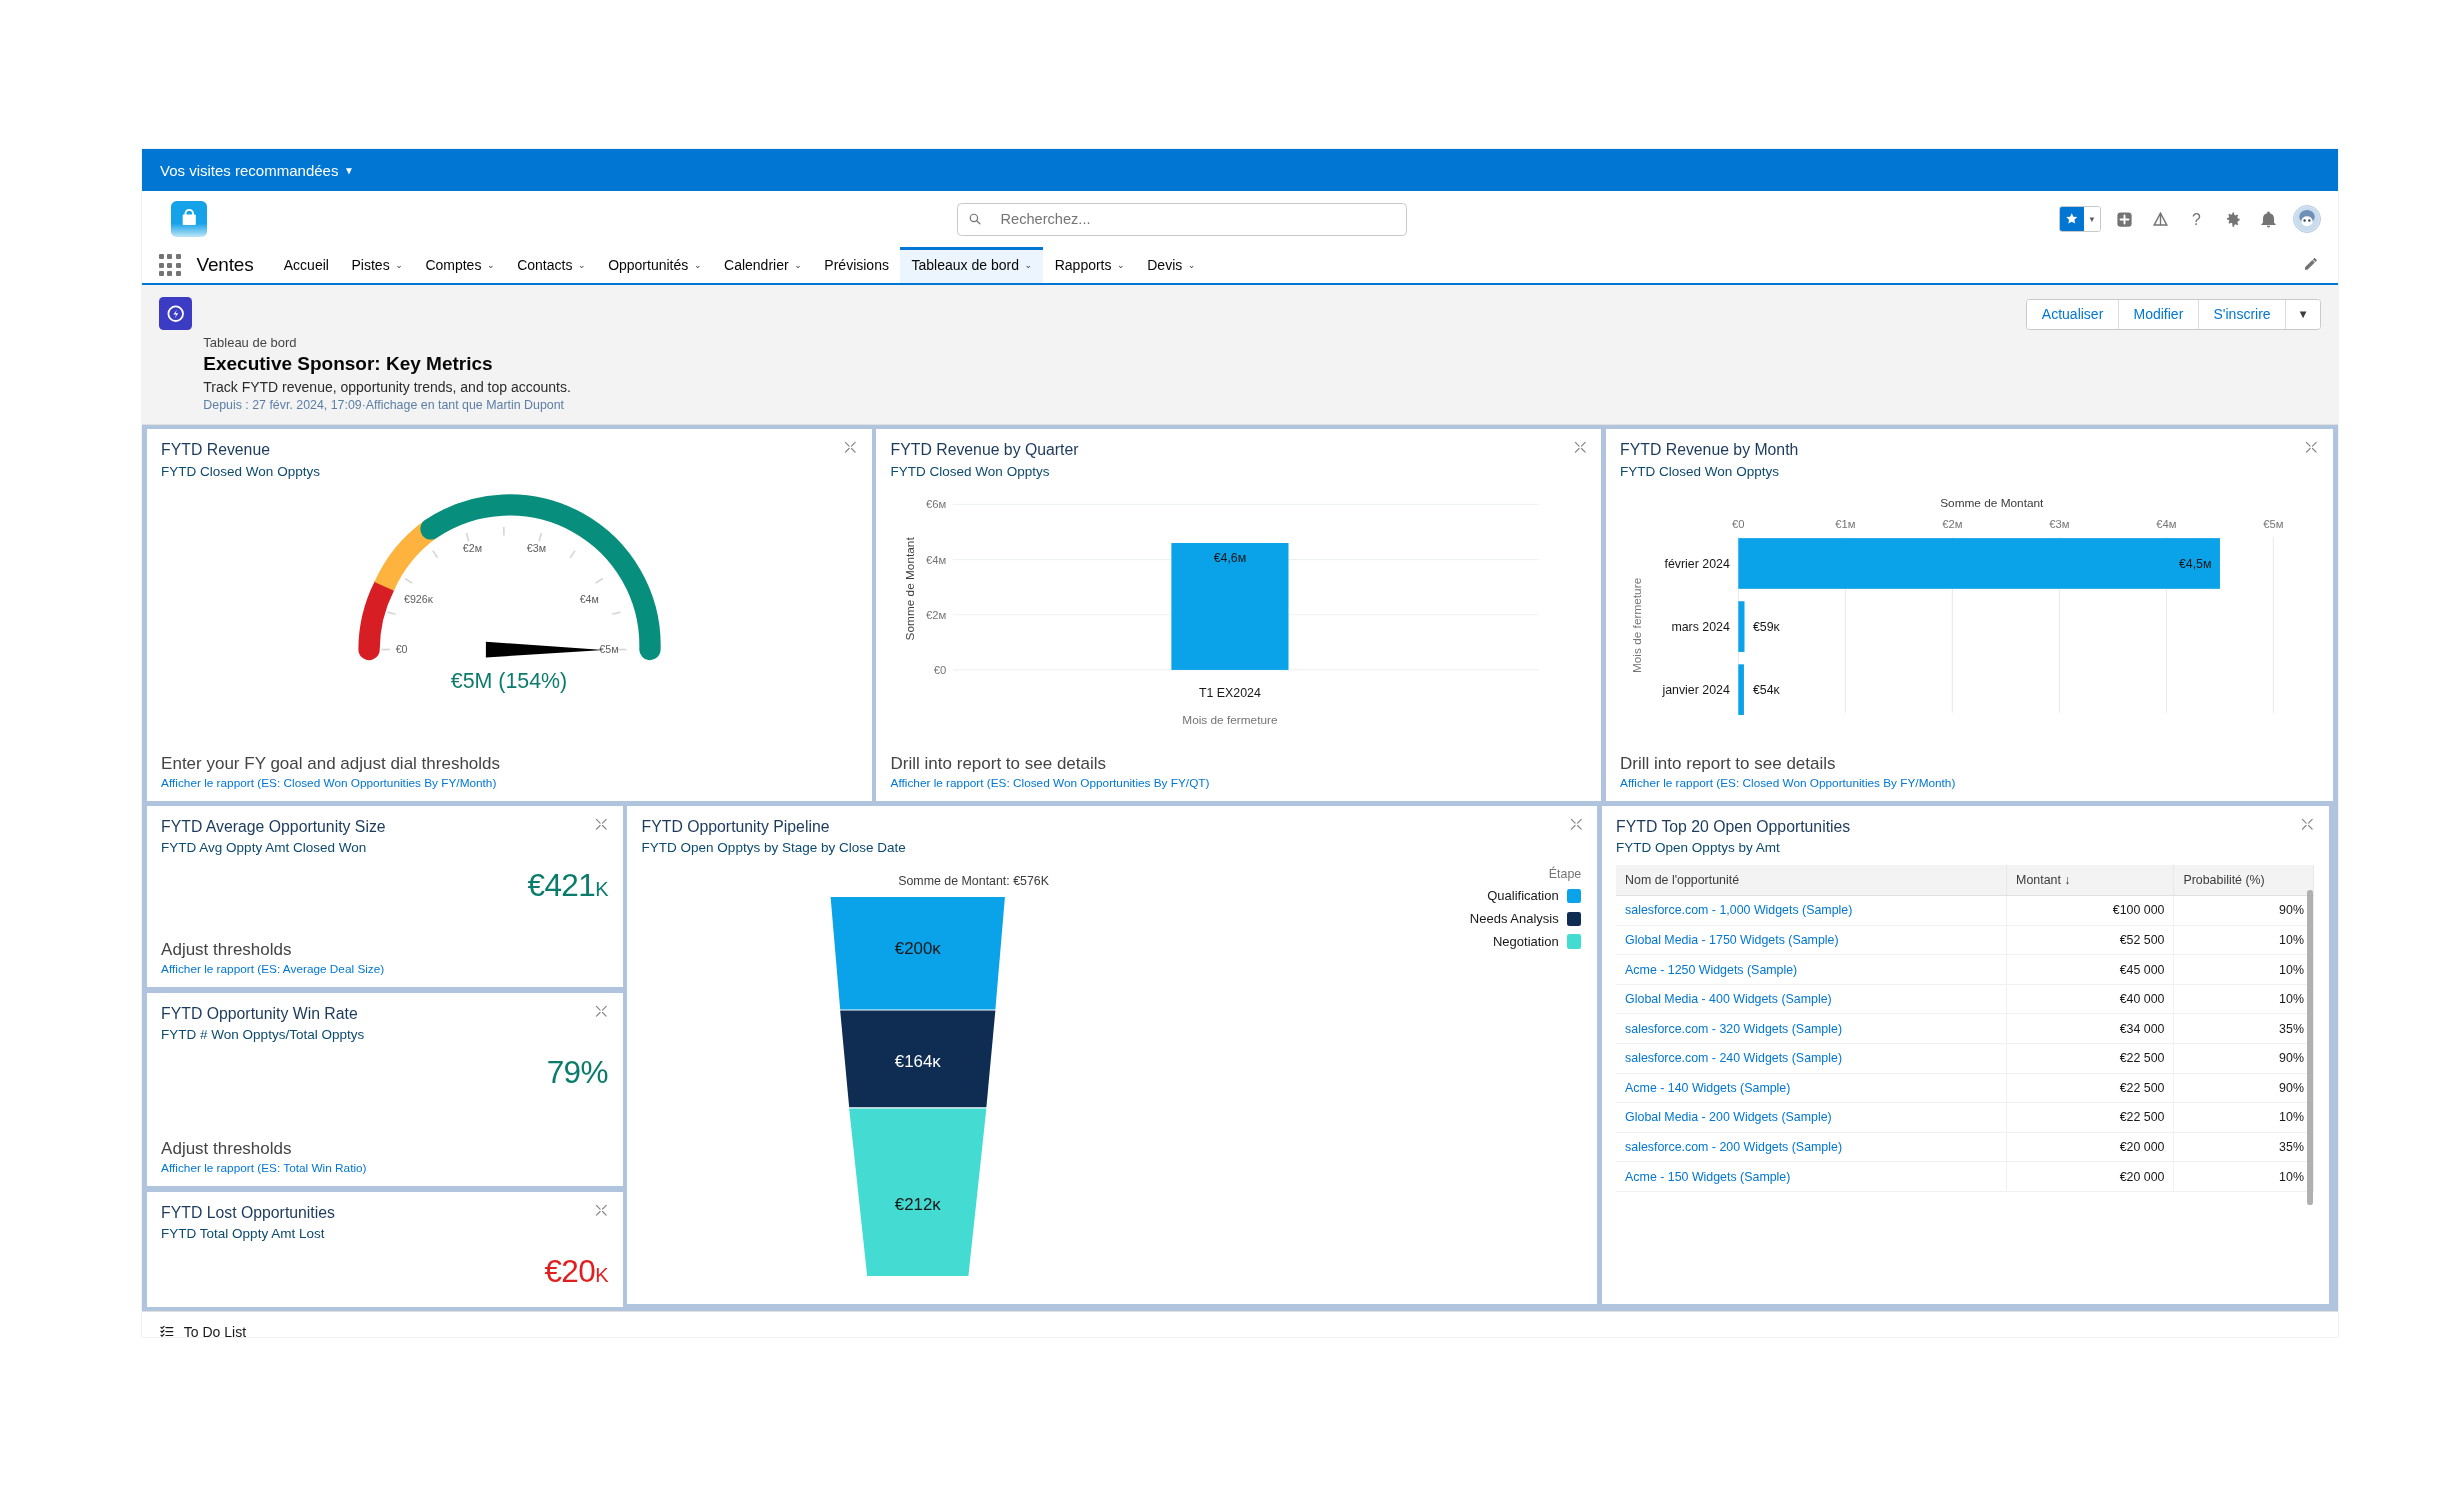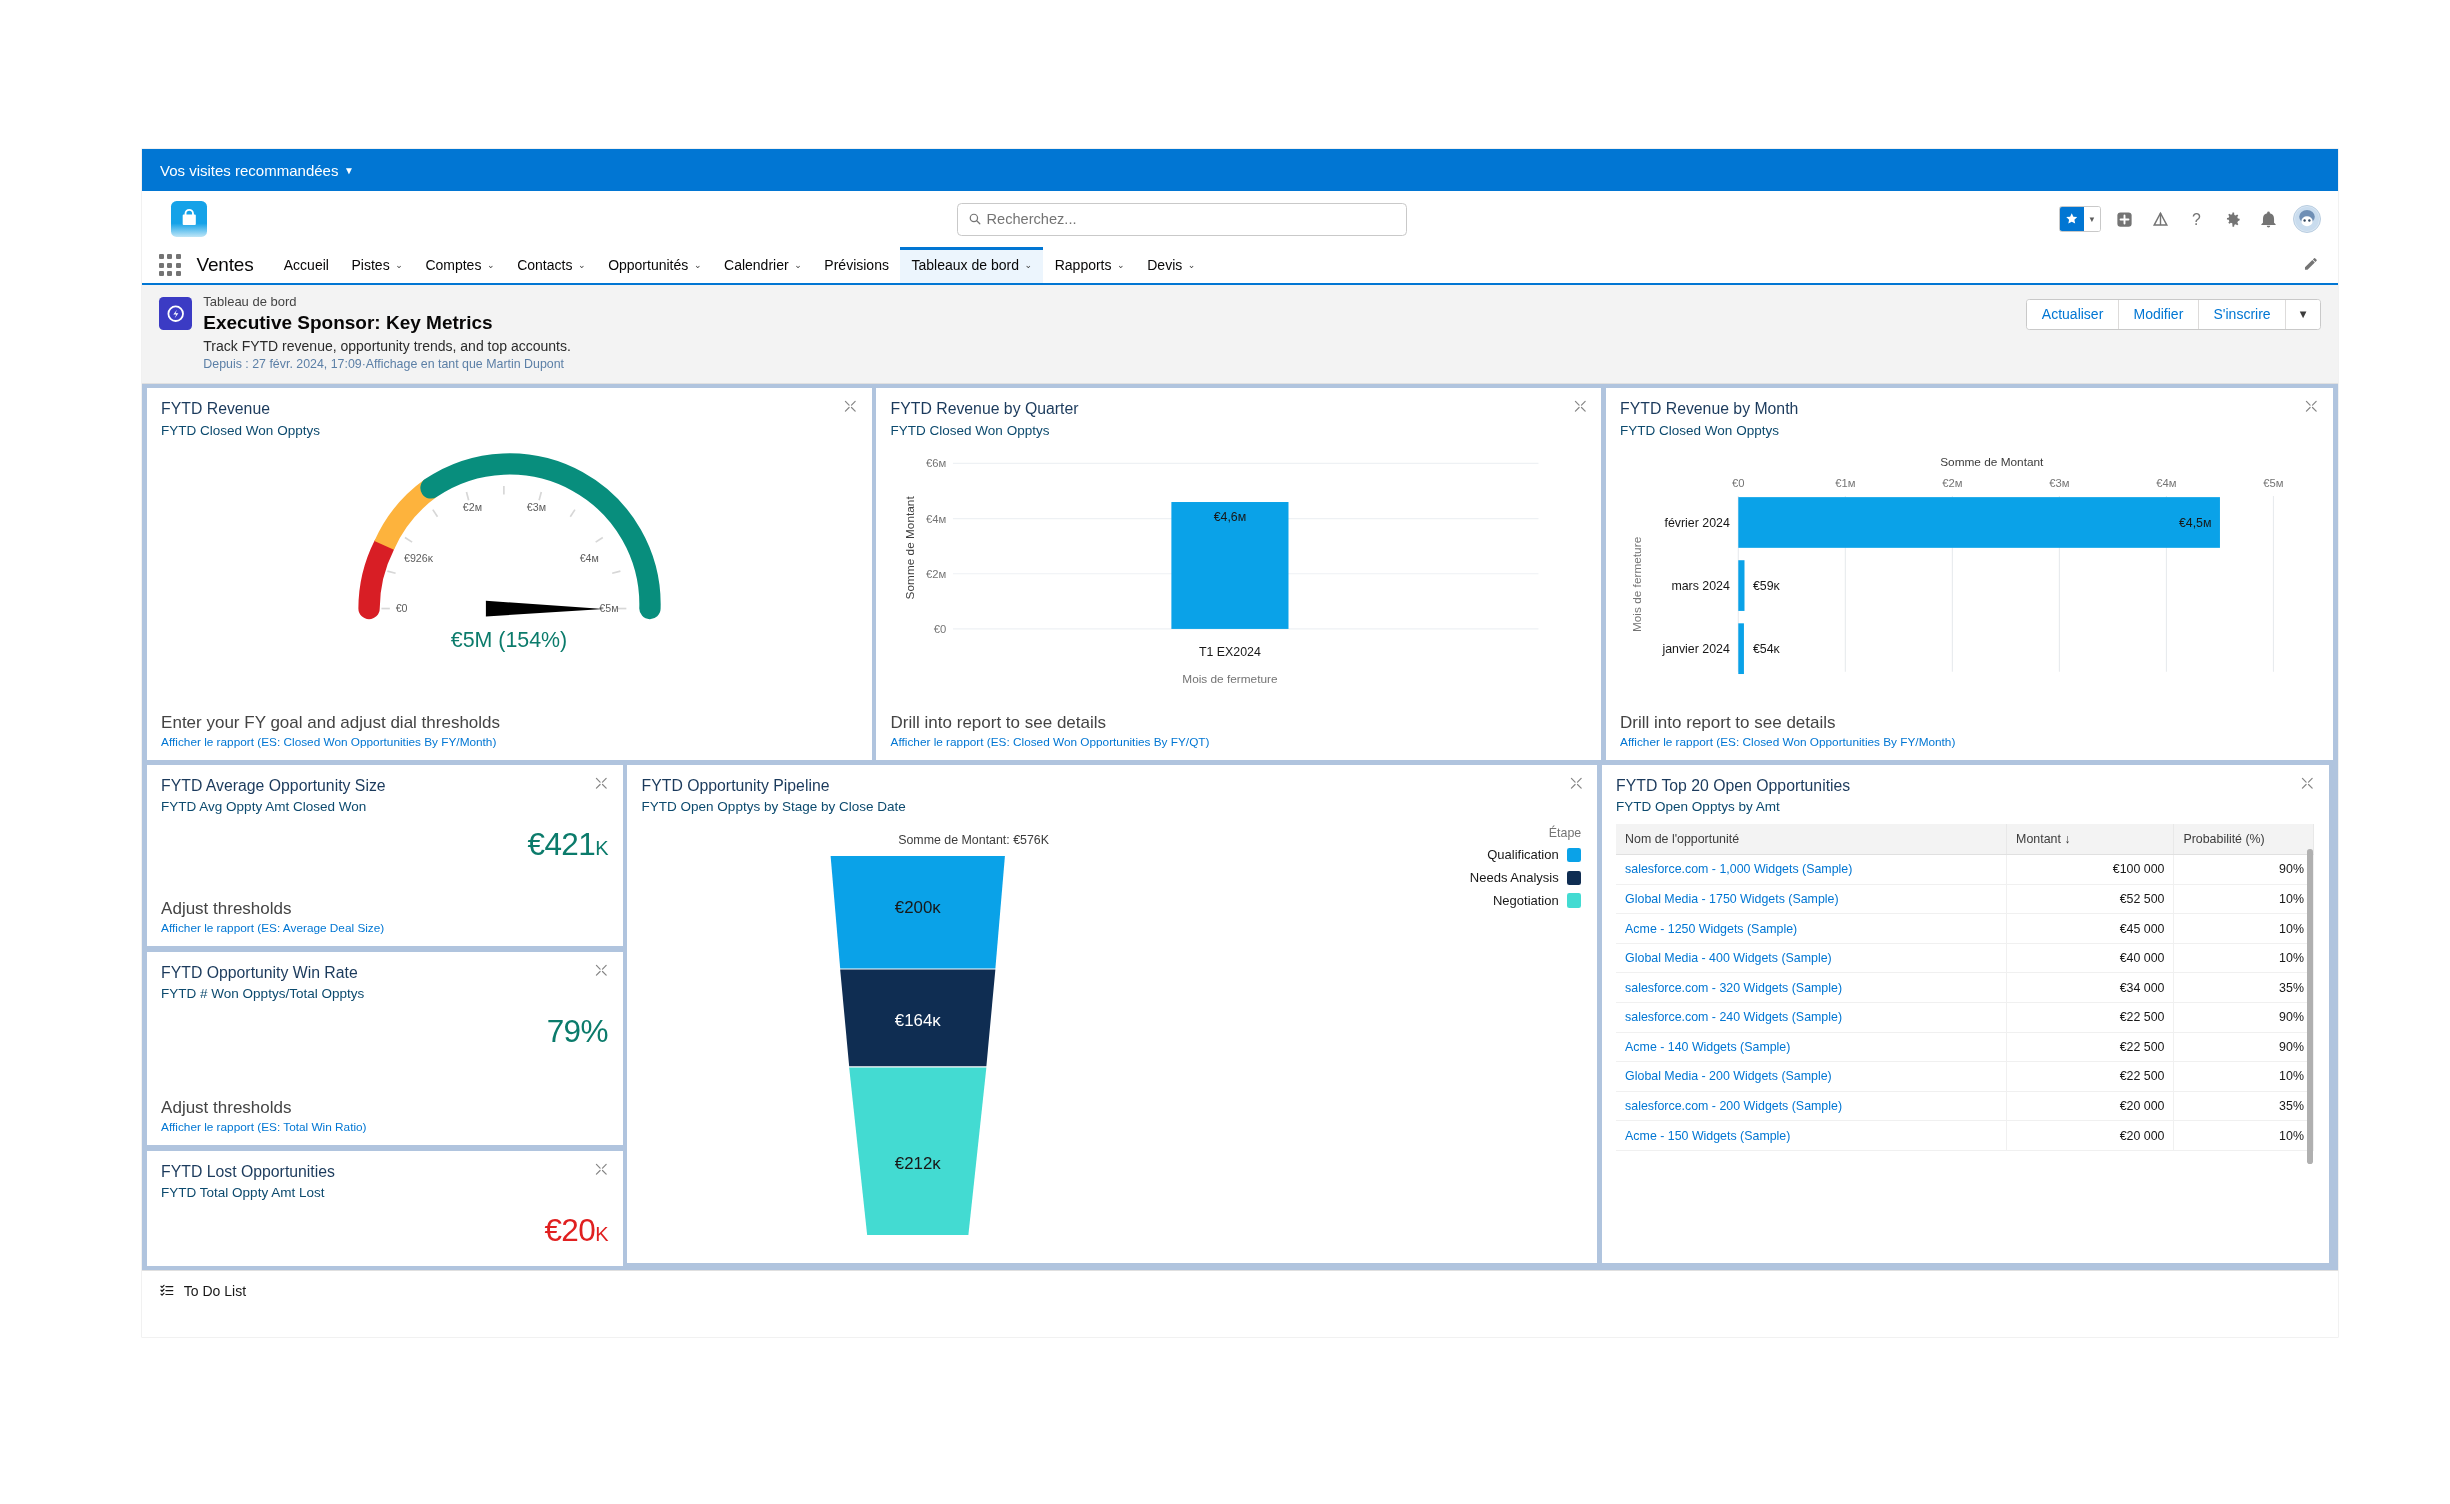--- a/index.html
+++ b/index.html
@@ -47,21 +47,21 @@
   .applogo {
     width: 36px; height: 36px; border-radius: 5.6px;
     background: linear-gradient(180deg,#15a2e8 0%,#15a2e8 62%,#bfe6f7 100%);
     display:flex; align-items:center; justify-content:center;
     margin-left: 12.4px;
   }
   .applogo svg { width: 22.5px; height: 22.5px; }
   .searchbox {
     position: absolute; left: 815px; width: 450px;
     height: 33px; border: 0.6px solid #c9c9c9; border-radius: 4.5px;
-    display: flex; align-items: center; gap: 5px; padding: 0 10px;
+    display: flex; align-items: center; gap: 19px; padding: 0 10px;
     background: #fff;
   }
   .searchbox .sicon { width: 13.5px; height: 13.5px; flex: none; }
   .searchbox input {
     border: none; outline: none; font-size: 14.6px; color: #444;
     font-family: inherit; width: 100%; background: transparent;
   }
   .searchbox input::placeholder { color: #747474; }
   .hdr-icons {
     margin-left: auto; display: flex; align-items: center; gap: 12.4px;
@@ -113,21 +113,21 @@
   .dashhdr {
     background: #f3f3f3; padding: 9px 17px 11.3px 17px;
     display: flex; align-items: flex-start; position: relative;
     border-bottom: 0.6px solid #e0e0e0;
   }
   .dash-icon {
     width: 33px; height: 33px; border-radius: 4.5px; background: #3b3bc4;
     display:flex; align-items:center; justify-content:center; flex:none; margin-top: 3.4px;
   }
   .dash-icon svg { width: 21.4px; height: 21.4px; }
-  .dash-text { margin-left: 11.3px; }
+  .dash-text { margin-left: 11.3px; margin-top: 41px; }
   .dash-kicker { font-size: 13px; color: #444; line-height: 1.25; }
   .dash-title { font-size: 19px; font-weight: bold; color: #080707; line-height: 1.3; margin-top: 0.6px; }
   .dash-desc { font-size: 14px; color: #2b2b2b; margin-top: 2.3px; }
   .dash-meta { font-size: 12.4px; color: #5b7fa6; margin-top: 3.4px; }
   .dash-actions { margin-left: auto; display: flex; align-items: center; margin-top: 4.5px; }
   .btngroup { display: flex; border: 0.6px solid #c9c9c9; border-radius: 3.4px; overflow: hidden; background: #fff; }
   .btngroup button {
     background: #fff; border: none; border-right: 0.6px solid #dddbda;
     font-size: 14px; color: #0176d3; padding: 6.8px 14.6px; cursor: pointer;
     font-family: inherit; white-space: nowrap;

